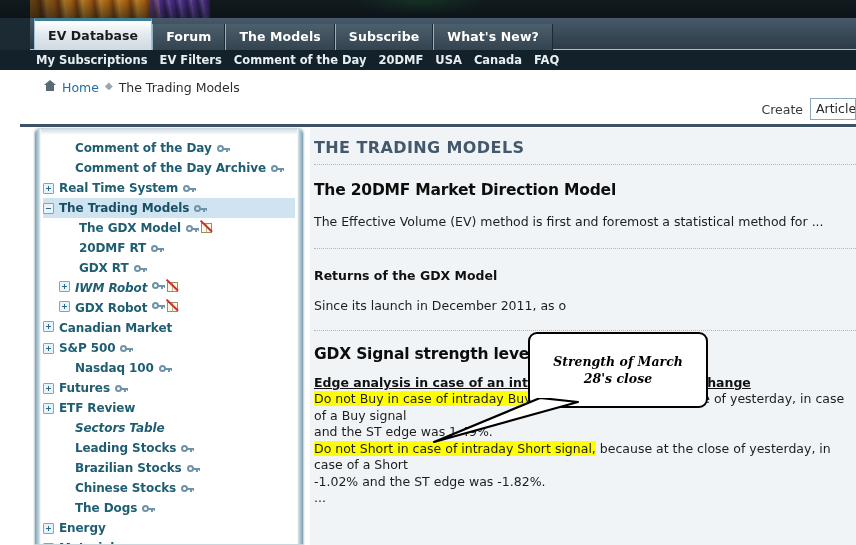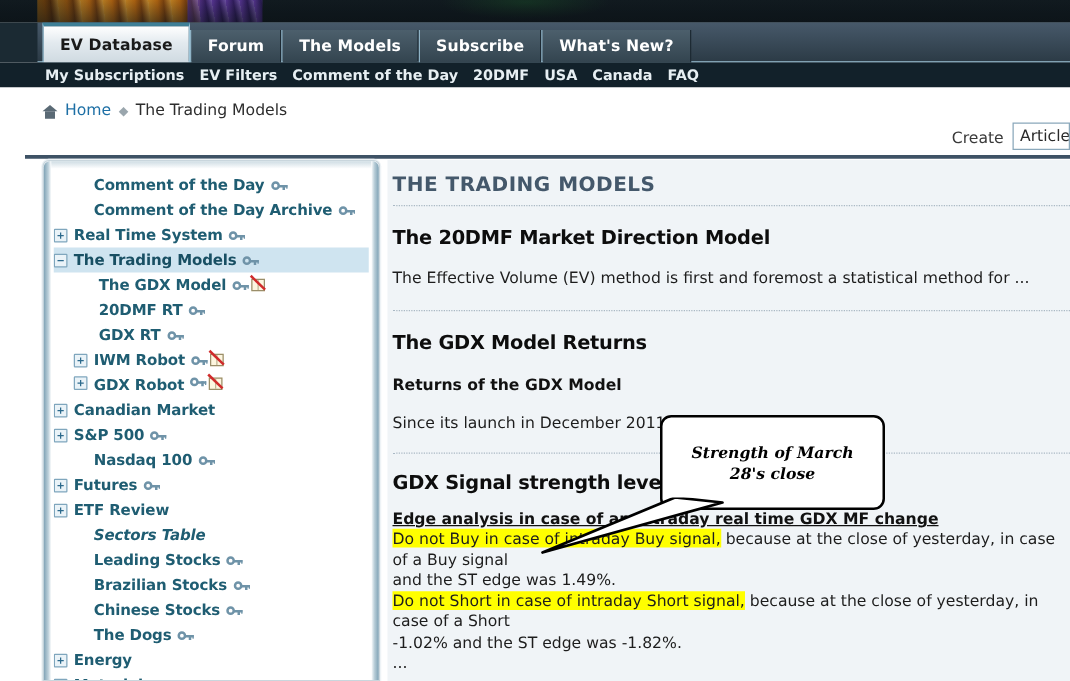--- a/index.html
+++ b/index.html
@@ -56,21 +56,21 @@
     border-bottom:none;
   }
 
   
   .subnav{position:absolute;left:0;top:50px;width:856px;height:20px;background:#12212a;}
   .subnav-inner{position:absolute;left:36px;top:0;height:20px;display:flex;align-items:center;gap:12px;}
   .subnav-item{font-size:11.5px;font-weight:bold;color:#e7eff3;white-space:nowrap;cursor:pointer;}
 
   
   .crumbbar{position:absolute;left:0;top:70px;width:856px;height:40px;background:#ffffff;}
-  .crumb{position:absolute;left:34px;top:80px;display:flex;align-items:flex-end;gap:6px;font-size:12.5px;color:#333;}
+  .crumb{position:absolute;left:44px;top:80px;display:flex;align-items:flex-start;gap:6px;font-size:12.5px;color:#333;}
   .home-icon{width:12px;height:11px;position:relative;display:inline-block;}
   .home-icon i{position:absolute;display:block;}
   .home-icon .roof{left:0;top:0;width:0;height:0;border-left:6px solid transparent;border-right:6px solid transparent;border-bottom:5px solid #5a6a75;}
   .home-icon .body{left:2px;top:5px;width:8px;height:6px;background:#5a6a75;}
   .crumb a{color:#1d6fa5;text-decoration:none;cursor:pointer;}
   .crumb .sep{color:#9aa6ad;font-size:10px;}
   .crumb .cur{color:#2d2d2d;}
 
   
   .create-row{position:absolute;right:0;top:98px;display:flex;align-items:center;gap:7px;}
@@ -287,21 +287,21 @@
             <span class="tlabel">GDX RT</span>
             <span class="key-icon">
               <span class="ring"></span>
               <span class="shaft"></span>
               <span class="t1"></span>
               <span class="t2"></span>
             </span>
           </div>
         </div>
         <div class="trow">
-          <div class="ind1" style="display: flex; align-items: center;">
+          <div class="ind1" style="display: flex; align-items: flex-start; font-style: italic;">
             <span class="toggle plus"></span>
             <span class="tlabel">IWM Robot</span>
             <span class="key-icon">
               <span class="ring"></span>
               <span class="shaft"></span>
               <span class="t1"></span>
               <span class="t2"></span>
             </span>
             <span class="book-icon">
               <span class="pg"></span>
@@ -319,21 +319,21 @@
               <span class="t1"></span>
               <span class="t2"></span>
             </span>
             <span class="book-icon">
               <span class="pg"></span>
               <span class="slash"></span>
             </span>
           </div>
         </div>
         <div class="trow">
-          <div class="ind0" style="display: flex; align-items: center;">
+          <div class="ind0" style="display: flex; align-items: flex-start;">
             <span class="toggle plus"></span>
             <span class="tlabel">Canadian Market</span>
           </div>
         </div>
         <div class="trow">
           <div class="ind0" style="display: flex; align-items: center;">
             <span class="toggle plus"></span>
             <span class="tlabel">S&amp;P 500</span>
             <span class="key-icon">
               <span class="ring"></span>
@@ -445,21 +445,20 @@
   <div class="content">
     <div class="c-inner">
       <div class="page-title">THE TRADING MODELS</div>
       <div class="dotrule"></div>
 
       <div class="h2">The 20DMF Market Direction Model</div>
       <p class="para">The Effective Volume (EV) method is first and foremost a statistical method for ...</p>
 
       <div class="dotrule" style="margin:18px 0 16px 0;"></div>
 
-      <div class="h2">The GDX Model Returns</div>
       <div class="link-u">Returns of the GDX Model</div>
       <p class="para">Since its launch in December 2011, as o</p>
 
       <div class="dotrule" style="margin:16px 0 14px 0;"></div>
 
       <div class="h2" style="margin-bottom:12px;">GDX Signal strength levels and daily updates</div>
       <div class="sub-b">Edge analysis in case of an intraday real time GDX MF change</div>
       <div class="txt">
         <span class="hl">Do not Buy in case of intraday Buy signal,</span><span> because at the close of yesterday, in case of a Buy signal</span>
       </div>

